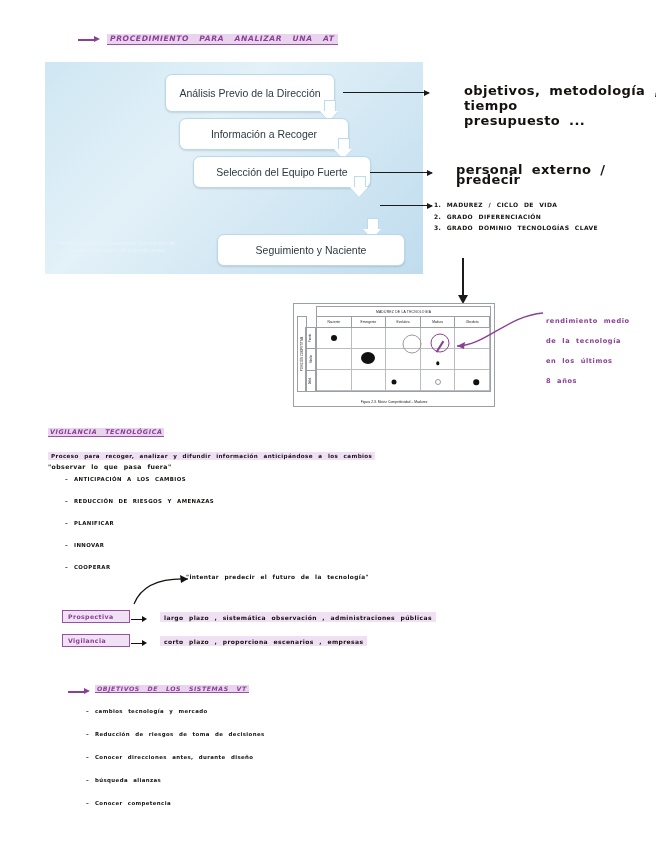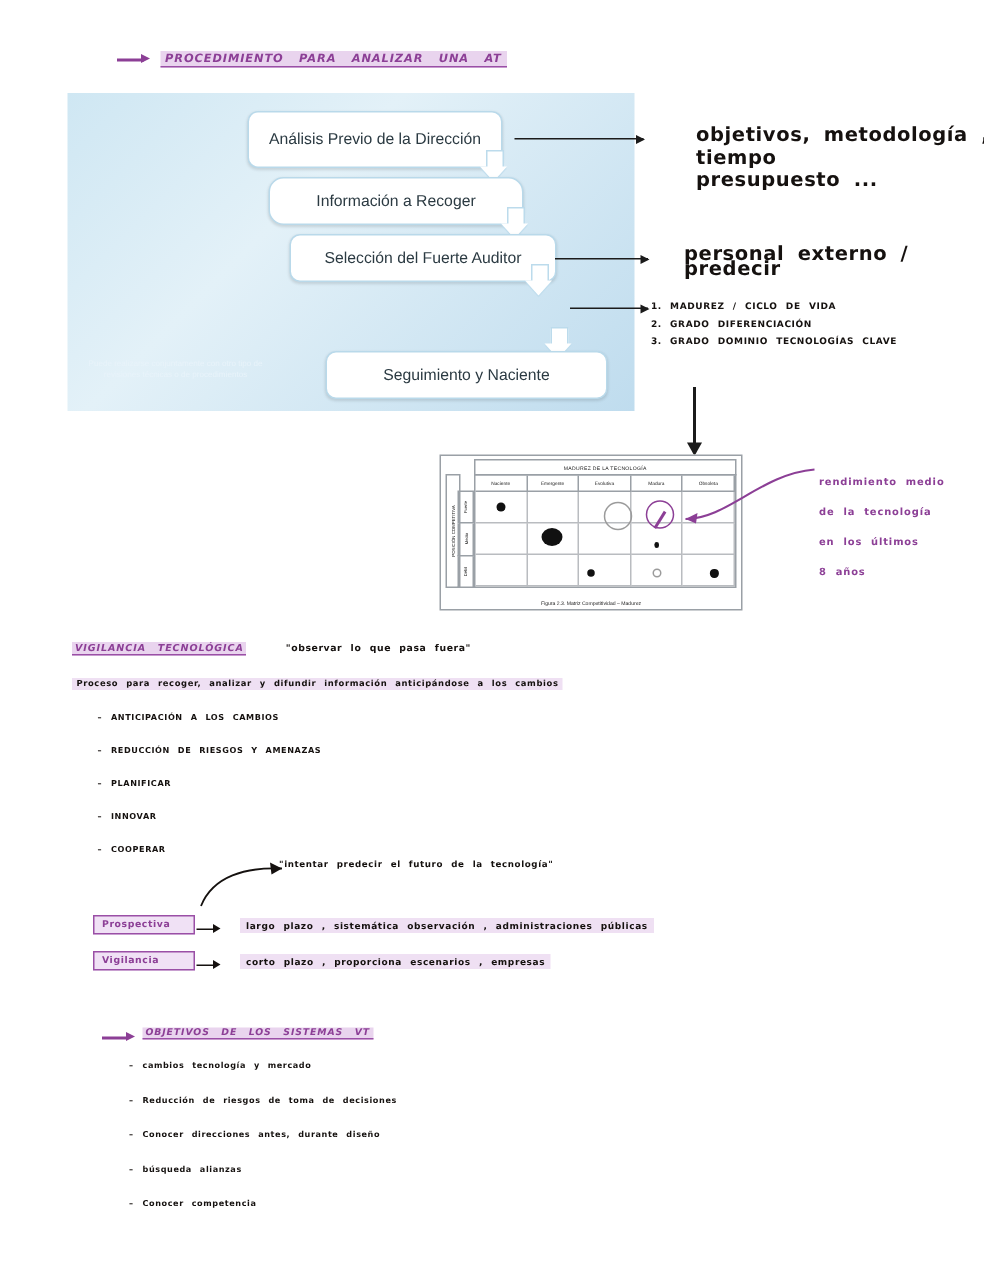--- a/index.html
+++ b/index.html
@@ -90,27 +90,27 @@
     <span class="hw-p hl-p uline txt">PROCEDIMIENTO   PARA   ANALIZAR   UNA   AT</span>
   </div>
 
   <div id="slide">
     <div class="sbox" style="left:120px;top:12px;width:168px;height:36px;">Análisis Previo de la Dirección</div>
     <div class="sarrow" style="left:275px;top:38px;">
         <i></i>
         <b></b>
       </div>
 
-    <div class="sbox" style="left:134px;top:56px;width:168px;height:30px;border-radius:10px;">Información a Recoger</div>
+    <div class="sbox" style="left:134px;top:56px;width:168px;height:30px;">Información a Recoger</div>
     <div class="sarrow" style="left:289px;top:76px;">
         <i></i>
         <b></b>
       </div>
 
-    <div class="sbox" style="left:148px;top:94px;width:176px;height:30px;">Selección del Fuerte Auditor</div>
+    <div class="sbox" style="left:148px;top:94px;width:176px;height:30px;">Selección del Equipo Fuerte</div>
     <div class="sarrow" style="left:305px;top:114px;">
         <i></i>
         <b></b>
       </div>
 
     <div class="sarrow" style="left:318px;top:156px;">
         <i></i>
         <b></b>
       </div>
 
@@ -207,21 +207,21 @@
     <polygon points="2,46 10,42 9,49" fill="#8c3f96"></polygon>
   </svg>
 
   <div class="blk hw-p" style="left:546px;top:311px;width:108px;font-size:6.6px;line-height:20px;word-spacing:3px;">
     <div>rendimiento   medio</div>
     <div>de  la   tecnología</div>
     <div>en  los   últimos</div>
     <div>8  años</div>
   </div>
 
-  <div class="blk" style="left:48px;top:428px;display:flex;align-items:baseline;gap:26px;">
+  <div class="blk" style="left:48px;top:428px;display:flex;align-items:baseline;gap:26px;flex-direction:column;">
     <span class="hw-p hl-p uline" style="font-size:6.4px;word-spacing:5px;padding:0 2px;">VIGILANCIA   TECNOLÓGICA</span>
     <span class="hw" style="font-size:6.2px;word-spacing:3px;">"observar lo que pasa fuera"</span>
   </div>
 
   <div class="blk hw hl-soft" style="left:48px;top:452px;font-size:5.6px;padding:1px 3px;word-spacing:3px;">Proceso para   recoger,  analizar  y  difundir  información   anticipándose   a  los  cambios</div>
 
   <div class="blk hw" style="left:74px;top:476px;width:260px;">
     <div class="bullet" style="position:relative;margin-bottom:16px;">ANTICIPACIÓN A LOS CAMBIOS</div>
     <div class="bullet" style="position:relative;margin-bottom:16px;">REDUCCIÓN DE RIESGOS Y AMENAZAS</div>
     <div class="bullet" style="position:relative;margin-bottom:16px;">PLANIFICAR</div>

